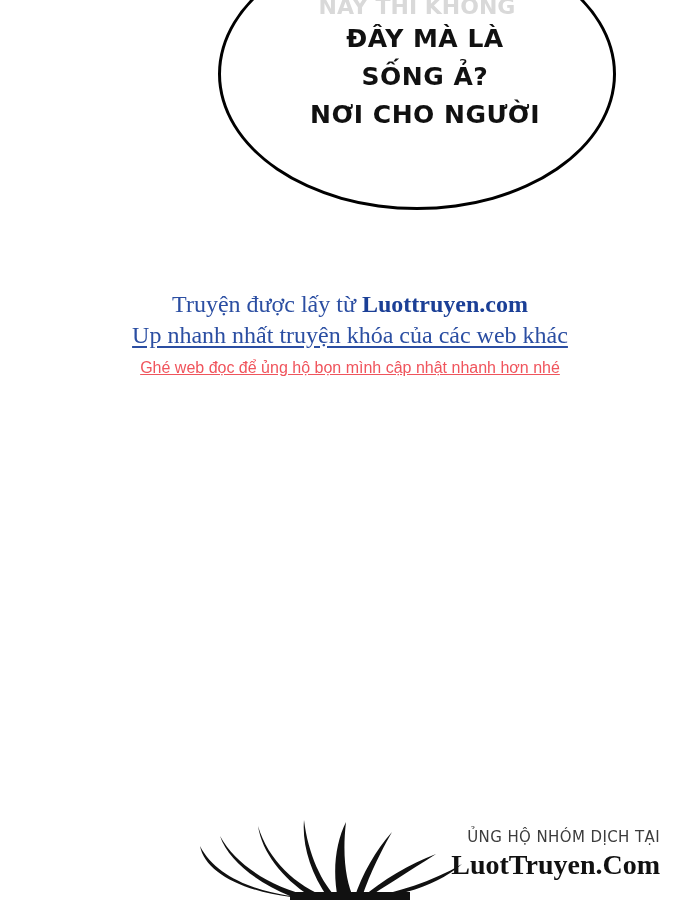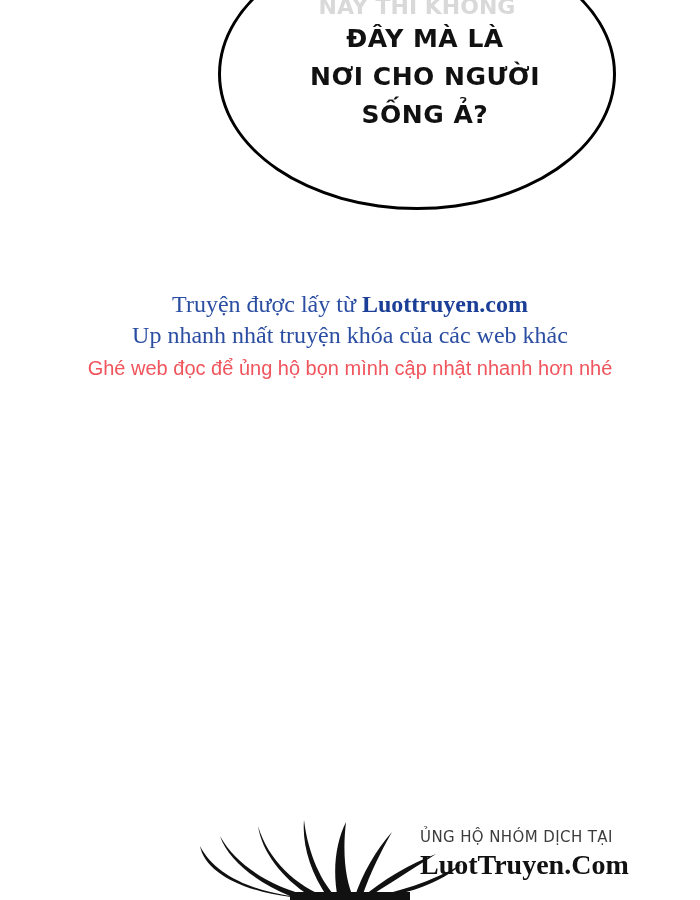--- a/index.html
+++ b/index.html
@@ -81,38 +81,40 @@
   }
   .promo-line1 .brand {
     font-weight: bold;
     color: #1b3f96;
   }
   .promo-line2 {
     font-family: "Liberation Serif", serif;
     font-size: 24px;
     color: #2b4ea2;
     line-height: 32px;
+    text-decoration: underline;
     text-underline-offset: 3px;
     white-space: nowrap;
   }
   .promo-line3 {
     font-family: "Liberation Sans", sans-serif;
-    font-size: 20px;
+    font-size: 16px;
     color: #f0545c;
     line-height: 30px;
     margin-top: 2px;
     white-space: nowrap;
+    text-decoration: underline;
   }
 
   
   .credit {
     position: absolute;
-    right: 20px;
+    right: 40px;
     bottom: 18px;
-    text-align: left;
+    text-align: right;
     width: 260px;
   }
   .credit-top {
     font-family: "DejaVu Sans", sans-serif;
     font-size: 15px;
     color: #3c3c3c;
     letter-spacing: 0.4px;
     line-height: 22px;
     white-space: nowrap;
   }
@@ -137,22 +139,22 @@
   .hair svg { display: block; }
 </style>
 </head>
 <body>
 
 <div class="bubble-wrap">
   <div class="bubble"></div>
   <div class="bubble-ghost">NÀY THÌ KHÔNG</div>
   <div class="bubble-text">
     <div>ĐÂY MÀ LÀ</div>
+    <div>SỐNG Ả?</div>
     <div>NƠI CHO NGƯỜI</div>
-    <div>SỐNG Ả?</div>
   </div>
 </div>
 
 <div class="promo">
   <div class="promo-line1"><span>Truyện được lấy từ </span><span class="brand">Luottruyen.com</span></div>
   <div class="promo-line2">Up nhanh nhất truyện khóa của các web khác</div>
   <div class="promo-line3">Ghé web đọc để ủng hộ bọn mình cập nhật nhanh hơn nhé</div>
 </div>
 
 <div class="hair">

